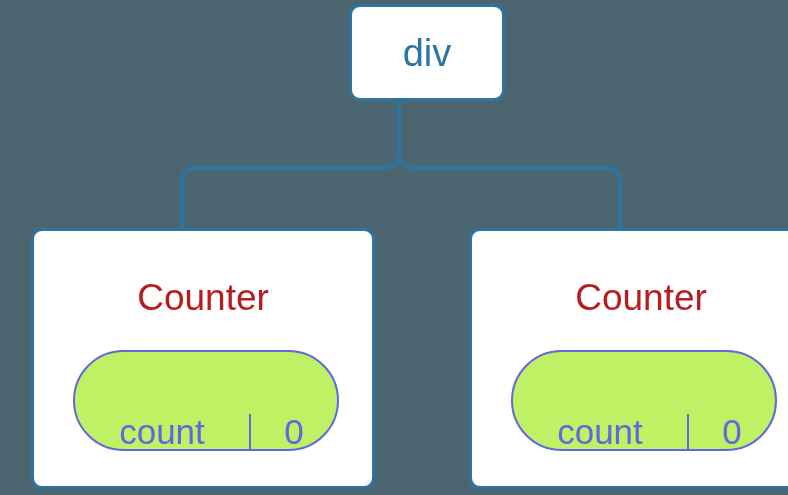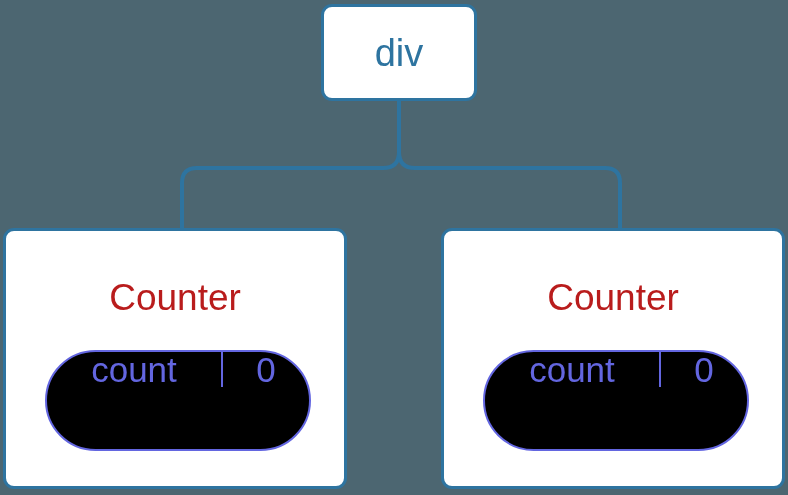--- a/index.html
+++ b/index.html
@@ -32,20 +32,21 @@
   
   .node-box {
     position: absolute;
     background: #ffffff;
     border: 3px solid #2e74a0;
     border-radius: 11px;
     box-sizing: border-box;
     display: flex;
     flex-direction: column;
     align-items: center;
+    margin-left: 28px;
   }
 
   #node-div {
     left: 321px;
     top: 4px;
     width: 156px;
     height: 97px;
     justify-content: center;
   }
   .node-title-root {
@@ -75,23 +76,23 @@
   }
 
   
   .state-pill {
     position: absolute;
     top: 119px;
     height: 101px;
     border: 2px solid #6366e0;
     border-radius: 52px;
     box-sizing: border-box;
-    background: #000000;
+    background: #bef264;
     display: flex;
-    align-items: flex-start;
+    align-items: flex-end;
   }
   #pill-left  { left: 39px; width: 266px; }
   #pill-right { left: 39px; width: 266px; }
 
   .pill-key {
     flex: 0 0 176px;
     display: flex;
     align-items: center;
     justify-content: center;
     border-right: 2px solid #6366e0;

